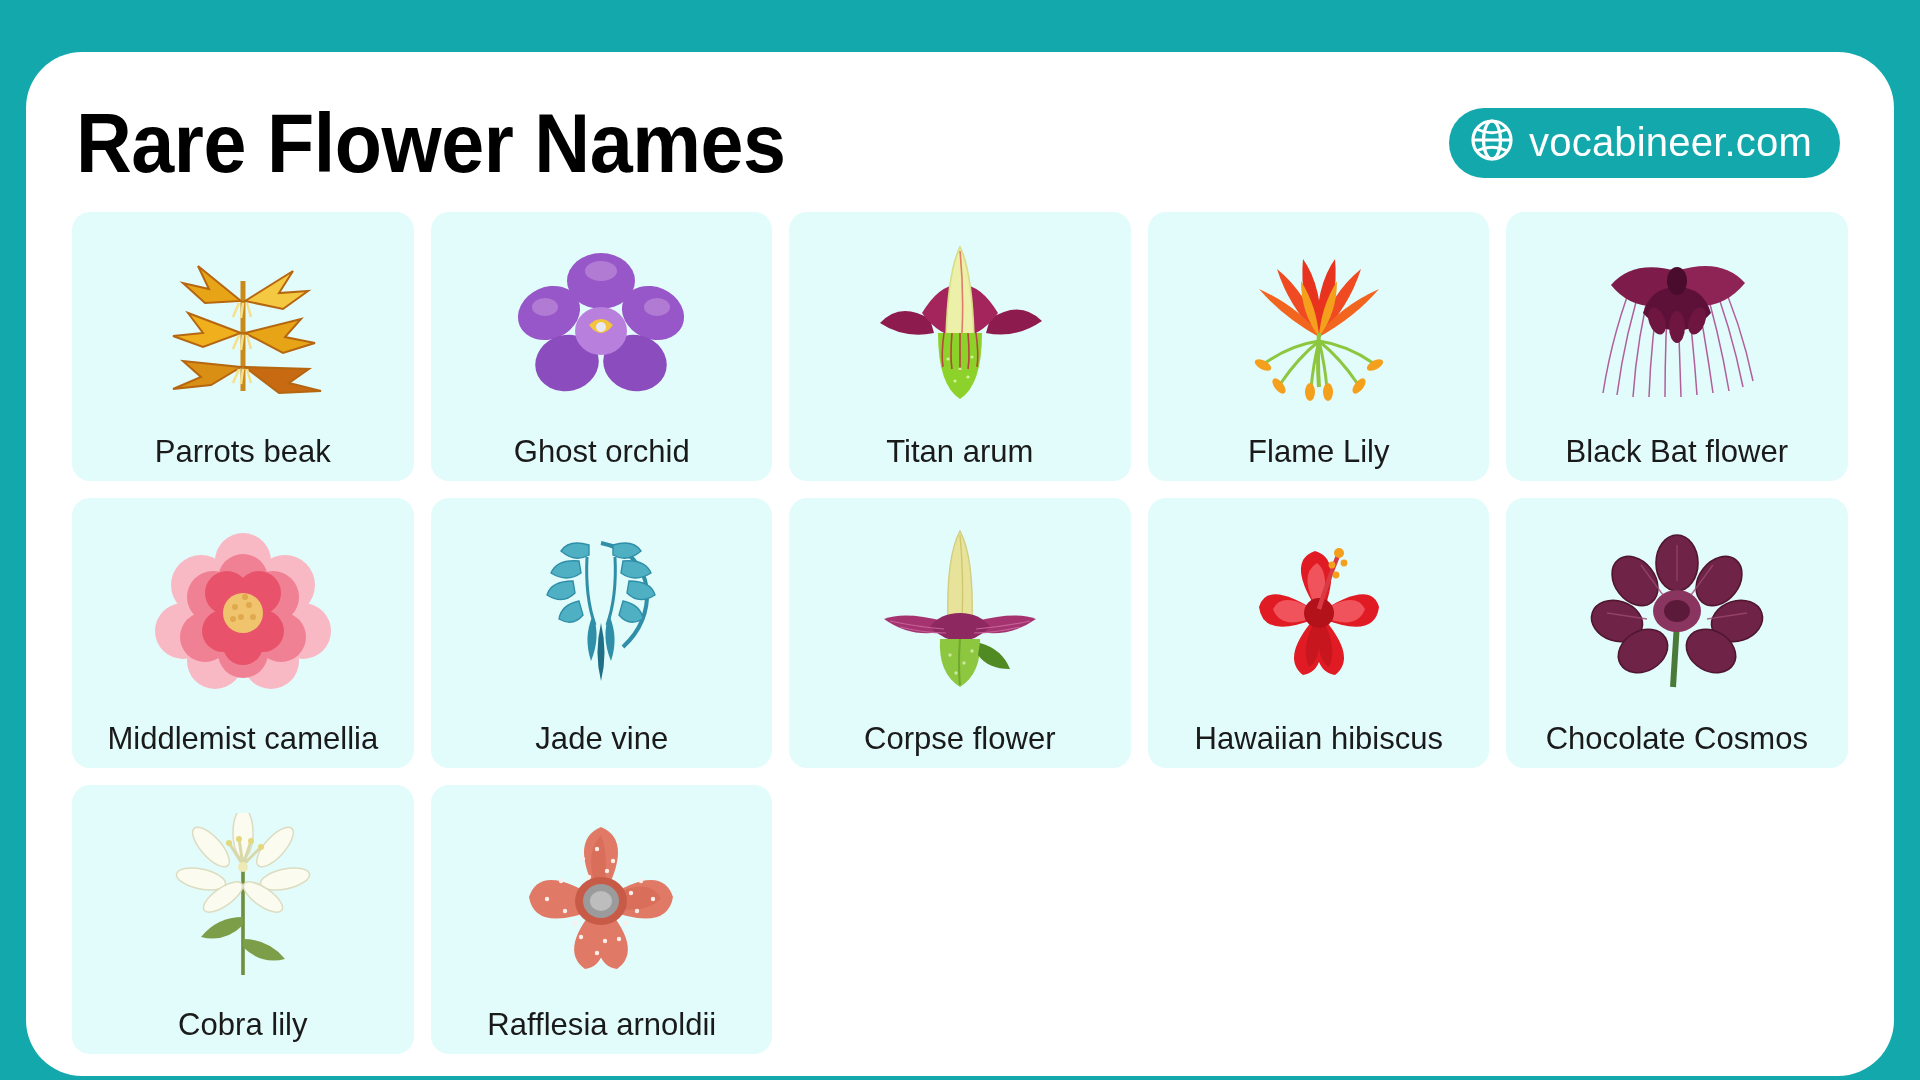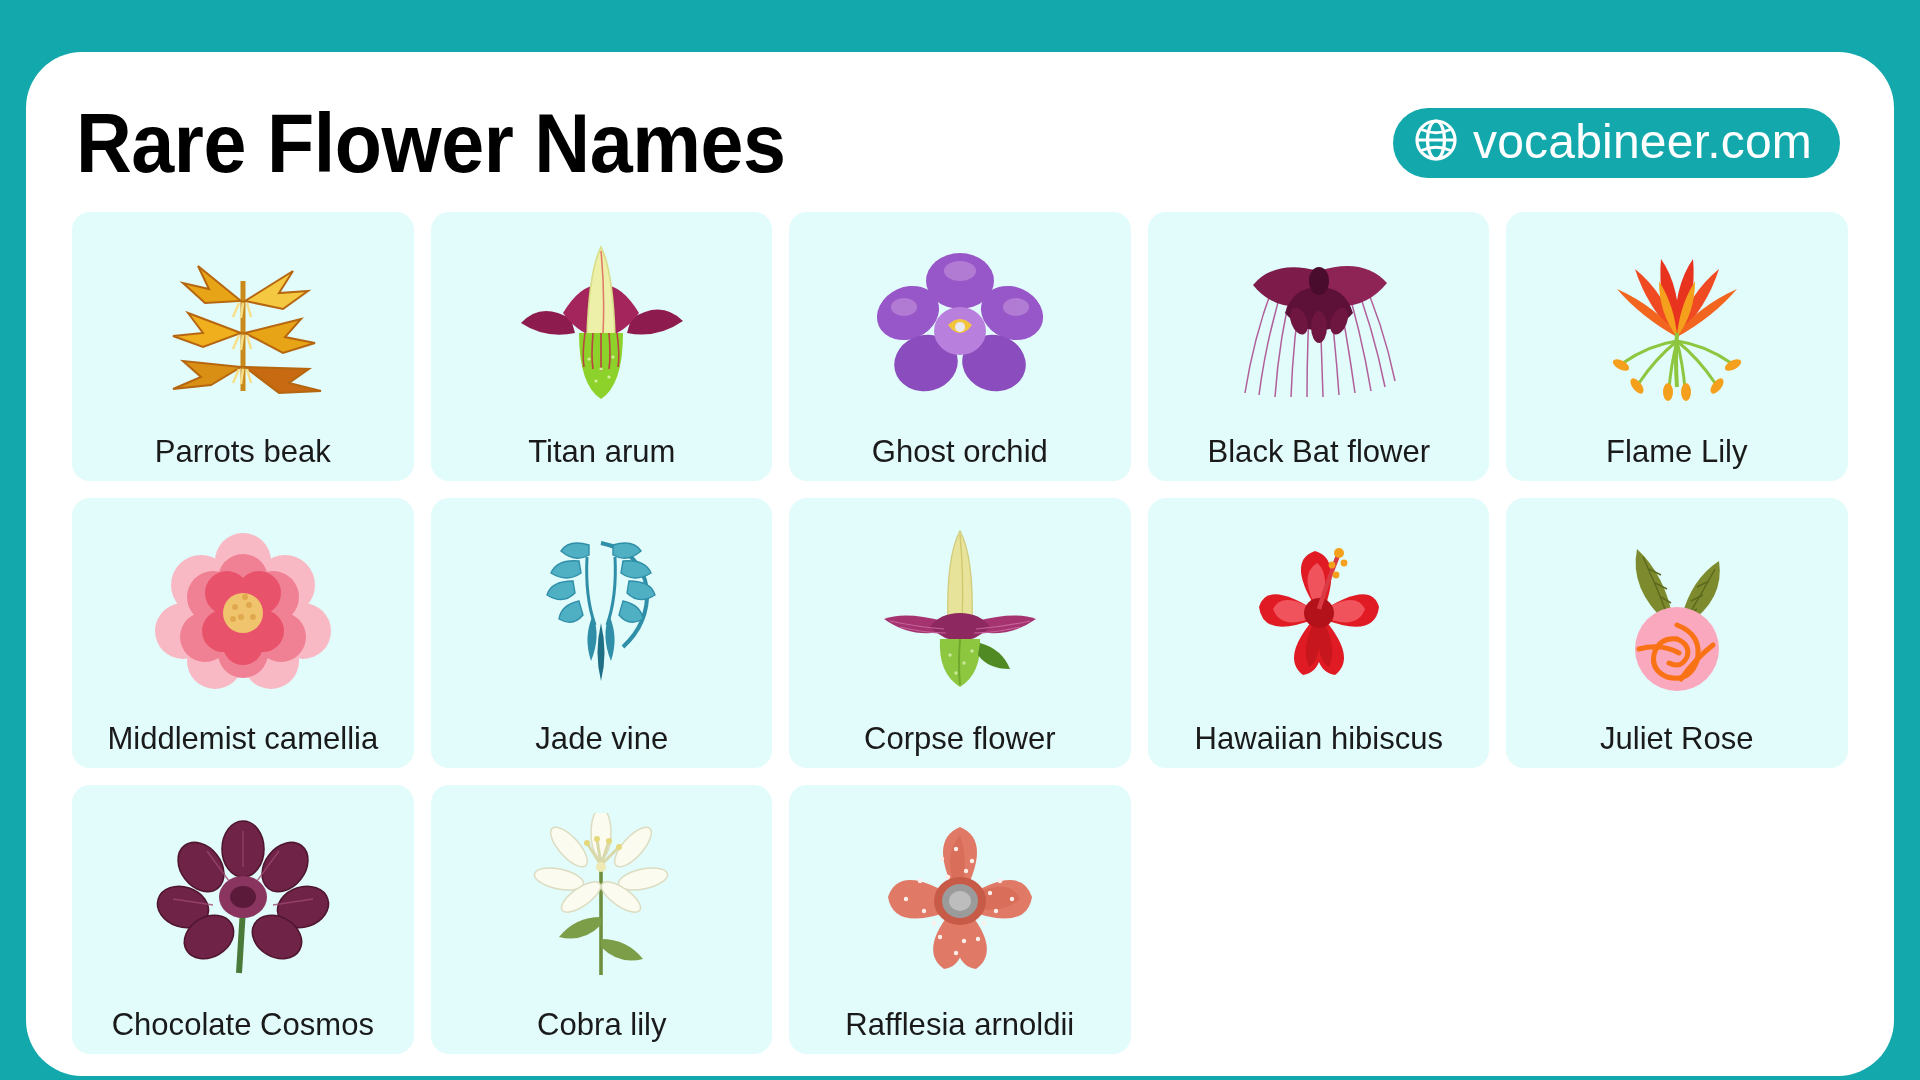--- a/index.html
+++ b/index.html
@@ -35,21 +35,21 @@
     white-space: nowrap;
   }
   #brand-pill {
     display: flex; align-items: center; gap: 14px;
     background: #13a8ac; color: #ffffff;
     border-radius: 40px;
     padding: 9px 28px 11px 20px;
     white-space: nowrap;
   }
   #brand-pill .globe { display: block; }
-  #brand-text { font-size: 48px; line-height: 1; letter-spacing: 0.2px; }
+  #brand-text { font-size: 40px; line-height: 1; letter-spacing: 0.2px; }
 
   
   #grid {
     flex: 1 1 auto;
     display: grid;
     grid-template-columns: repeat(5, 1fr);
     grid-template-rows: repeat(3, 1fr);
     gap: 17px 17px;
     padding-top: 4px;
   }
@@ -122,20 +122,43 @@
               </g>
             </g>
           </svg>
         </div>
         <div class="card-label">Parrots beak</div>
       </div>
 
       <div class="card">
         <div class="card-art">
           <svg viewBox="0 0 200 170" width="200" height="170">
+            <g fill="#9857c8">
+              <ellipse cx="100" cy="40" rx="34" ry="28"></ellipse>
+              <ellipse cx="48" cy="72" rx="32" ry="26" transform="rotate(-24 48 72)"></ellipse>
+              <ellipse cx="152" cy="72" rx="32" ry="26" transform="rotate(24 152 72)"></ellipse>
+              <ellipse cx="66" cy="122" rx="32" ry="28" transform="rotate(-14 66 122)" fill="#8b4cbd"></ellipse>
+              <ellipse cx="134" cy="122" rx="32" ry="28" transform="rotate(14 134 122)" fill="#8b4cbd"></ellipse>
+            </g>
+            <ellipse cx="100" cy="90" rx="26" ry="24" fill="#b97fdd"></ellipse>
+            <path d="M88 84 q12 -12 24 0 q-12 16 -24 0 Z" fill="#f2c53d"></path>
+            <circle cx="100" cy="86" r="5" fill="#e8e8f5"></circle>
+            <g fill="#c79adf" opacity="0.55">
+              <ellipse cx="100" cy="30" rx="16" ry="10"></ellipse>
+              <ellipse cx="44" cy="66" rx="13" ry="9"></ellipse>
+              <ellipse cx="156" cy="66" rx="13" ry="9"></ellipse>
+            </g>
+          </svg>
+        </div>
+        <div class="card-label">Ghost orchid</div>
+      </div>
+
+      <div class="card">
+        <div class="card-art">
+          <svg viewBox="0 0 200 170" width="200" height="170">
             <path d="M70 78 Q40 60 20 82 Q44 98 74 92 Z" fill="#8e1b4e"></path>
             <path d="M130 78 Q160 58 182 80 Q156 98 126 92 Z" fill="#8e1b4e"></path>
             <path d="M62 72 Q80 42 100 44 Q120 42 138 72 Q120 96 100 96 Q80 96 62 72 Z" fill="#a4245c"></path>
             <path d="M86 96 Q88 30 100 6 Q112 30 114 96 Z" fill="#edf0a8" stroke="#d8dd86" stroke-width="1.6"></path>
             <path d="M100 10 Q104 50 102 92" stroke="#e07d6a" stroke-width="1.6" fill="none"></path>
             <path d="M78 92 Q78 144 100 158 Q122 144 122 92 Z" fill="#8dd22a"></path>
             <g stroke="#b9453f" stroke-width="1.6" fill="none">
               <path d="M84 92 q-3 22 -1 34"></path>
                 <path d="M92 92 q-2 24 0 36"></path>
               <path d="M100 92 q0 24 0 38"></path>
@@ -150,38 +173,52 @@
               <circle cx="108" cy="136" r="1.6"></circle>
             </g>
           </svg>
         </div>
         <div class="card-label">Titan arum</div>
       </div>
 
       <div class="card">
         <div class="card-art">
           <svg viewBox="0 0 200 170" width="200" height="170">
-            <g fill="#9857c8">
-              <ellipse cx="100" cy="40" rx="34" ry="28"></ellipse>
-              <ellipse cx="48" cy="72" rx="32" ry="26" transform="rotate(-24 48 72)"></ellipse>
-              <ellipse cx="152" cy="72" rx="32" ry="26" transform="rotate(24 152 72)"></ellipse>
-              <ellipse cx="66" cy="122" rx="32" ry="28" transform="rotate(-14 66 122)" fill="#8b4cbd"></ellipse>
-              <ellipse cx="134" cy="122" rx="32" ry="28" transform="rotate(14 134 122)" fill="#8b4cbd"></ellipse>
-            </g>
-            <ellipse cx="100" cy="90" rx="26" ry="24" fill="#b97fdd"></ellipse>
-            <path d="M88 84 q12 -12 24 0 q-12 16 -24 0 Z" fill="#f2c53d"></path>
-            <circle cx="100" cy="86" r="5" fill="#e8e8f5"></circle>
-            <g fill="#c79adf" opacity="0.55">
-              <ellipse cx="100" cy="30" rx="16" ry="10"></ellipse>
-              <ellipse cx="44" cy="66" rx="13" ry="9"></ellipse>
-              <ellipse cx="156" cy="66" rx="13" ry="9"></ellipse>
-            </g>
-          </svg>
-        </div>
-        <div class="card-label">Ghost orchid</div>
+            <g fill="#e8341f">
+              <path d="M100 96 Q80 60 84 18 Q104 46 102 96 Z"></path>
+              <path d="M100 96 Q120 60 116 18 Q96 46 98 96 Z"></path>
+              <path d="M100 96 Q70 66 58 28 Q88 52 102 96 Z" fill="#f04a22"></path>
+              <path d="M100 96 Q130 66 142 28 Q112 52 98 96 Z" fill="#f04a22"></path>
+              <path d="M100 96 Q64 76 40 48 Q80 66 102 96 Z" fill="#f2651f"></path>
+              <path d="M100 96 Q136 76 160 48 Q120 66 98 96 Z" fill="#f2651f"></path>
+            </g>
+            <g fill="#f4a01c">
+              <path d="M100 96 Q82 72 82 40 Q98 66 100 96 Z"></path>
+              <path d="M100 96 Q118 72 118 40 Q102 66 100 96 Z"></path>
+            </g>
+            <path d="M100 92 Q98 118 100 146" stroke="#8dc63f" stroke-width="4" fill="none"></path>
+            <g stroke="#8dc63f" stroke-width="3" fill="none">
+              <path d="M100 100 Q72 104 46 122"></path>
+                <path d="M100 100 Q128 104 154 122"></path>
+              <path d="M100 100 Q78 118 62 142"></path>
+                <path d="M100 100 Q122 118 138 142"></path>
+              <path d="M100 100 Q94 124 92 148"></path>
+                <path d="M100 100 Q106 124 108 148"></path>
+            </g>
+            <g fill="#f4a01c">
+              <ellipse cx="44" cy="124" rx="9" ry="4.5" transform="rotate(28 44 124)"></ellipse>
+              <ellipse cx="156" cy="124" rx="9" ry="4.5" transform="rotate(-28 156 124)"></ellipse>
+              <ellipse cx="60" cy="145" rx="9" ry="4.5" transform="rotate(52 60 145)"></ellipse>
+              <ellipse cx="140" cy="145" rx="9" ry="4.5" transform="rotate(-52 140 145)"></ellipse>
+              <ellipse cx="91" cy="151" rx="5" ry="9"></ellipse>
+                <ellipse cx="109" cy="151" rx="5" ry="9"></ellipse>
+            </g>
+          </svg>
+        </div>
+        <div class="card-label">Flame Lily</div>
       </div>
 
       <div class="card">
         <div class="card-art">
           <svg viewBox="0 0 200 170" width="200" height="170">
             <g stroke="#a8448a" stroke-width="1.5" fill="none" opacity="0.85">
               <path d="M60 30 Q36 88 26 152"></path>
                 <path d="M68 32 Q48 92 40 154"></path>
               <path d="M76 34 Q60 96 56 156"></path>
                 <path d="M84 36 Q74 98 72 156"></path>
@@ -203,57 +240,20 @@
               <ellipse cx="100" cy="86" rx="8" ry="16"></ellipse>
             </g>
           </svg>
         </div>
         <div class="card-label">Black Bat flower</div>
       </div>
 
       <div class="card">
         <div class="card-art">
           <svg viewBox="0 0 200 170" width="200" height="170">
-            <g fill="#e8341f">
-              <path d="M100 96 Q80 60 84 18 Q104 46 102 96 Z"></path>
-              <path d="M100 96 Q120 60 116 18 Q96 46 98 96 Z"></path>
-              <path d="M100 96 Q70 66 58 28 Q88 52 102 96 Z" fill="#f04a22"></path>
-              <path d="M100 96 Q130 66 142 28 Q112 52 98 96 Z" fill="#f04a22"></path>
-              <path d="M100 96 Q64 76 40 48 Q80 66 102 96 Z" fill="#f2651f"></path>
-              <path d="M100 96 Q136 76 160 48 Q120 66 98 96 Z" fill="#f2651f"></path>
-            </g>
-            <g fill="#f4a01c">
-              <path d="M100 96 Q82 72 82 40 Q98 66 100 96 Z"></path>
-              <path d="M100 96 Q118 72 118 40 Q102 66 100 96 Z"></path>
-            </g>
-            <path d="M100 92 Q98 118 100 146" stroke="#8dc63f" stroke-width="4" fill="none"></path>
-            <g stroke="#8dc63f" stroke-width="3" fill="none">
-              <path d="M100 100 Q72 104 46 122"></path>
-                <path d="M100 100 Q128 104 154 122"></path>
-              <path d="M100 100 Q78 118 62 142"></path>
-                <path d="M100 100 Q122 118 138 142"></path>
-              <path d="M100 100 Q94 124 92 148"></path>
-                <path d="M100 100 Q106 124 108 148"></path>
-            </g>
-            <g fill="#f4a01c">
-              <ellipse cx="44" cy="124" rx="9" ry="4.5" transform="rotate(28 44 124)"></ellipse>
-              <ellipse cx="156" cy="124" rx="9" ry="4.5" transform="rotate(-28 156 124)"></ellipse>
-              <ellipse cx="60" cy="145" rx="9" ry="4.5" transform="rotate(52 60 145)"></ellipse>
-              <ellipse cx="140" cy="145" rx="9" ry="4.5" transform="rotate(-52 140 145)"></ellipse>
-              <ellipse cx="91" cy="151" rx="5" ry="9"></ellipse>
-                <ellipse cx="109" cy="151" rx="5" ry="9"></ellipse>
-            </g>
-          </svg>
-        </div>
-        <div class="card-label">Flame Lily</div>
-      </div>
-
-      <div class="card">
-        <div class="card-art">
-          <svg viewBox="0 0 200 170" width="200" height="170">
             <g fill="#f8b9c4">
               <circle cx="58" cy="58" r="30"></circle>
                 <circle cx="142" cy="58" r="30"></circle>
               <circle cx="40" cy="104" r="28"></circle>
                 <circle cx="160" cy="104" r="28"></circle>
               <circle cx="72" cy="134" r="28"></circle>
                 <circle cx="128" cy="134" r="28"></circle>
               <circle cx="100" cy="34" r="28"></circle>
             </g>
             <g fill="#f08093">
@@ -365,42 +365,20 @@
               <circle cx="120" cy="26" r="5"></circle>
                 <circle cx="113" cy="38" r="3.4"></circle>
               <circle cx="125" cy="36" r="3.4"></circle>
                 <circle cx="117" cy="48" r="3.4"></circle>
             </g>
           </svg>
         </div>
         <div class="card-label">Hawaiian hibiscus</div>
       </div>
 
-      <div class="card">
-        <div class="card-art">
-          <svg viewBox="0 0 200 170" width="200" height="170">
-            <path d="M96 92 Q88 48 60 22 Q52 62 90 96 Z" fill="#7d8b2e"></path>
-            <path d="M104 92 Q114 52 142 34 Q148 72 110 98 Z" fill="#7d8b2e"></path>
-            <g stroke="#5d6a1e" stroke-width="1.5" fill="none">
-              <path d="M66 30 Q80 60 92 92"></path>
-                <path d="M72 42 l12 6 M78 56 l12 6 M84 70 l10 6"></path>
-              <path d="M138 42 Q124 68 108 94"></path>
-                <path d="M132 54 l-12 6 M126 68 l-12 6 M120 82 l-10 6"></path>
-            </g>
-            <circle cx="100" cy="122" r="42" fill="#f9a8bd"></circle>
-            <g stroke="#f97316" stroke-width="5" fill="none" stroke-linecap="round">
-              <path d="M100 98 Q126 108 120 134 Q112 156 90 150 Q72 142 78 124 Q84 110 100 112"></path>
-              <path d="M100 112 Q114 118 110 130 Q104 142 92 136"></path>
-              <path d="M62 122 Q84 116 102 126"></path>
-              <path d="M136 118 Q118 132 104 152"></path>
-            </g>
-          </svg>
-        </div>
-        <div class="card-label">Juliet Rose</div>
-      </div>
 
       <div class="card">
         <div class="card-art">
           <svg viewBox="0 0 200 170" width="200" height="170">
             <path d="M100 96 Q98 128 96 160" stroke="#4a7a3a" stroke-width="6" fill="none"></path>
             <g fill="#6e2347" stroke="#50162f" stroke-width="1.6">
               <ellipse cx="100" cy="36" rx="21" ry="28"></ellipse>
               <ellipse cx="58" cy="54" rx="20" ry="27" transform="rotate(-38 58 54)"></ellipse>
               <ellipse cx="142" cy="54" rx="20" ry="27" transform="rotate(38 142 54)"></ellipse>
               <ellipse cx="40" cy="94" rx="20" ry="26" transform="rotate(-72 40 94)"></ellipse>

